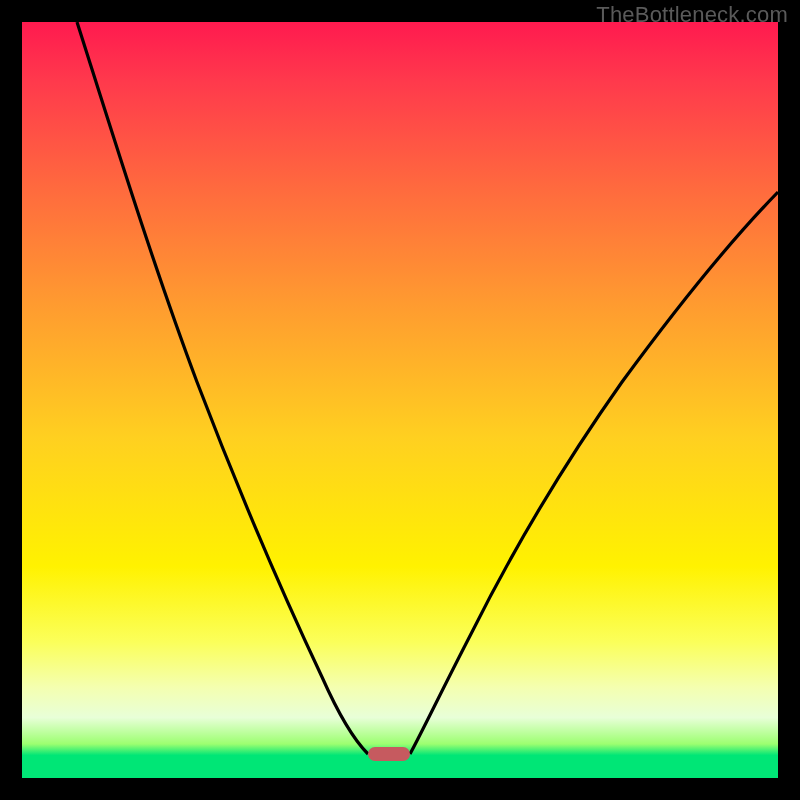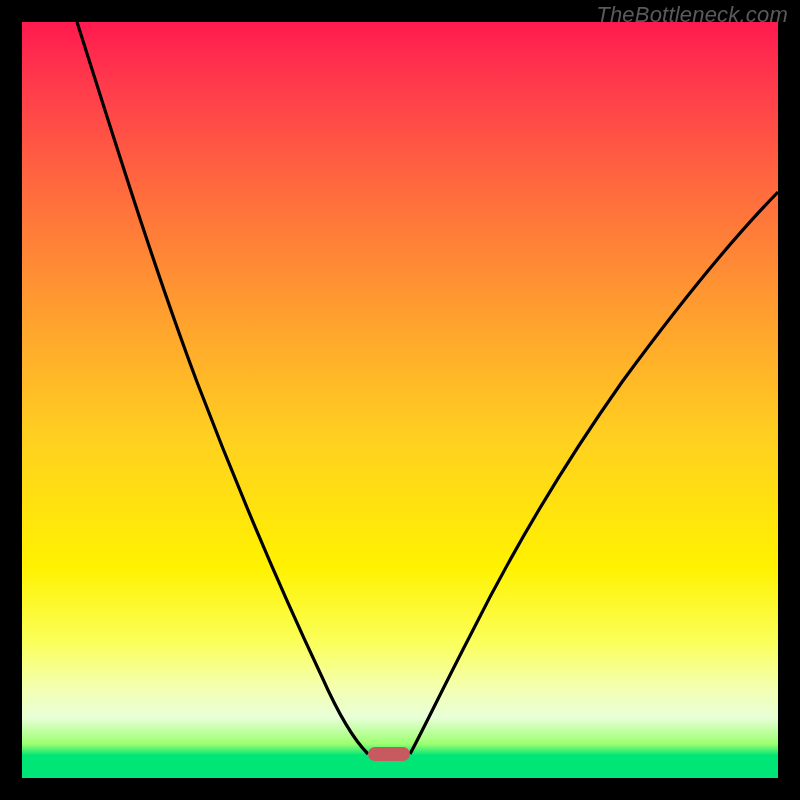--- a/index.html
+++ b/index.html
@@ -51,21 +51,20 @@
     height: 14px;
   }
   .watermark {
     position: absolute;
     top: 2px;
     right: 12px;
     color: #5a5a5a;
     font-size: 22px;
     letter-spacing: 0.2px;
     user-select: none;
-    font-style: italic;
   }
 </style>
 </head>
 <body>
 
 <div class="frame">
   <div class="gradient"></div>
 
   <svg class="curves" viewBox="0 0 756 756" preserveAspectRatio="none">
     <path d="M 55 0

